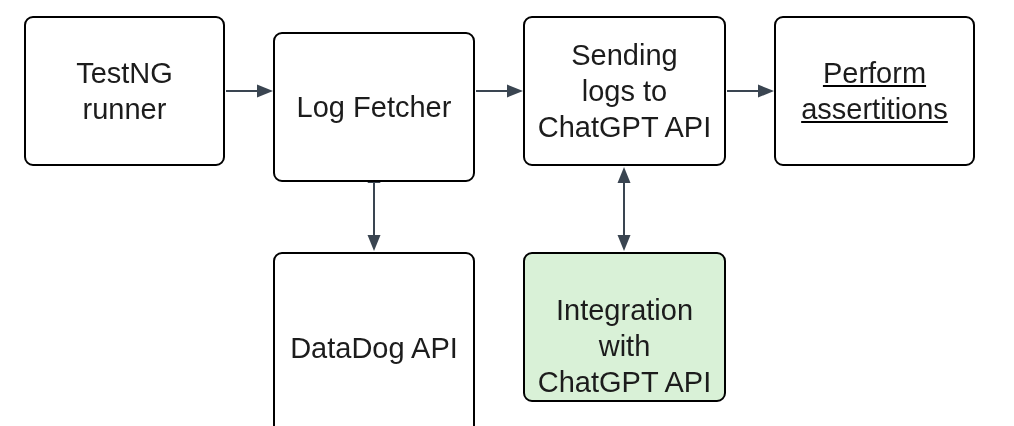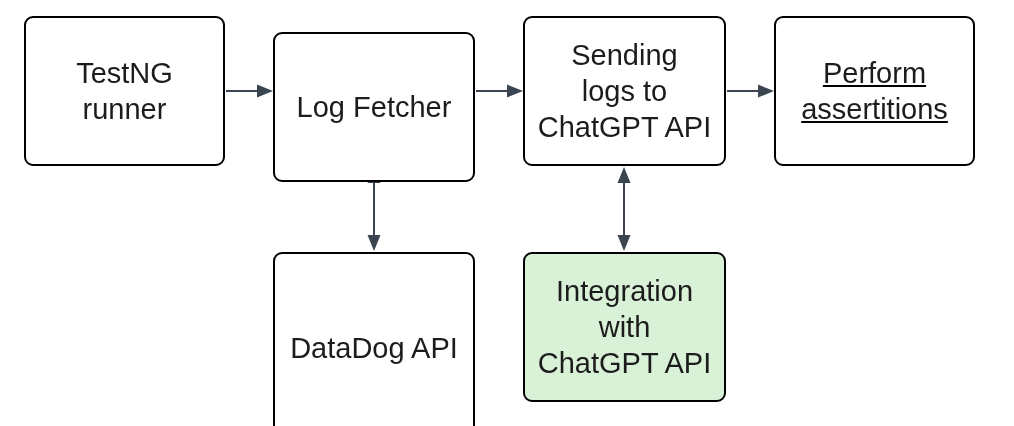--- a/index.html
+++ b/index.html
@@ -25,21 +25,21 @@
   .node {
     position: absolute;
     background: var(--node-fill);
     border: 2.5px solid var(--node-border);
     border-radius: 9px;
     display: flex;
     align-items: center;
     justify-content: center;
     text-align: center;
   }
-  .node.highlighted { background: var(--highlight-fill); }
+  .node.highlighted { background: var(--highlight-fill); align-items: flex-end; }
   .node-label {
     white-space: pre-line;
     font-size: 29px;
     line-height: 36px;
     color: var(--text);
   }
   
   .node-testng       { left: 24px;  top: 16px;  width: 201px; height: 150px; }
   .node-logfetcher   { left: 273px; top: 16px;  width: 202px; height: 150px; margin-top: 16px; }
   .node-sendinglogs  { left: 523px; top: 16px;  width: 203px; height: 150px; }

